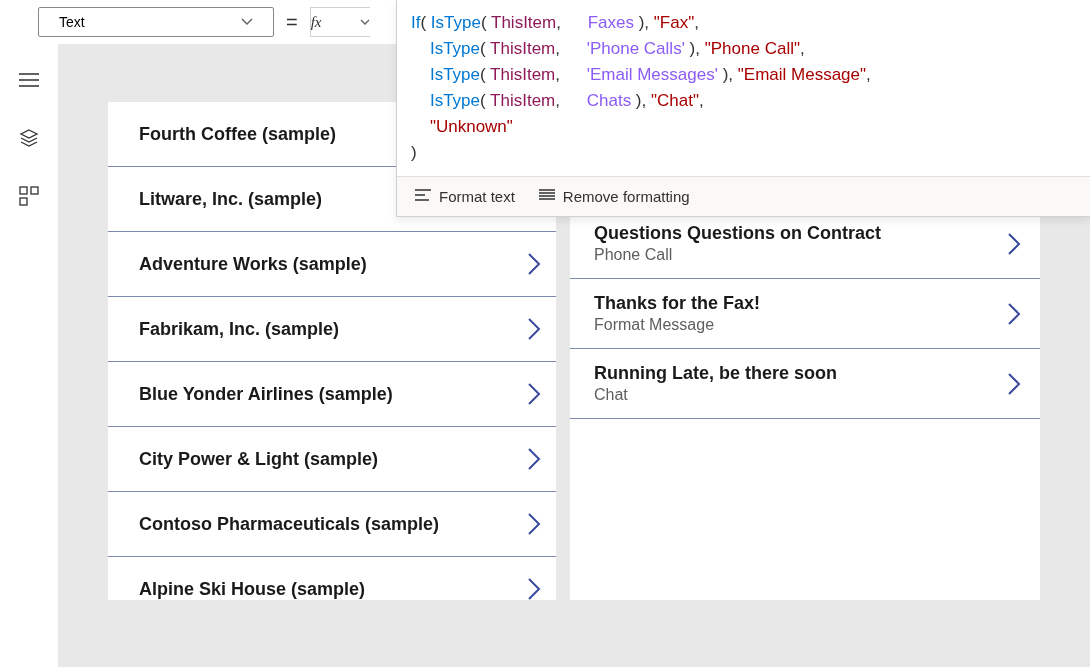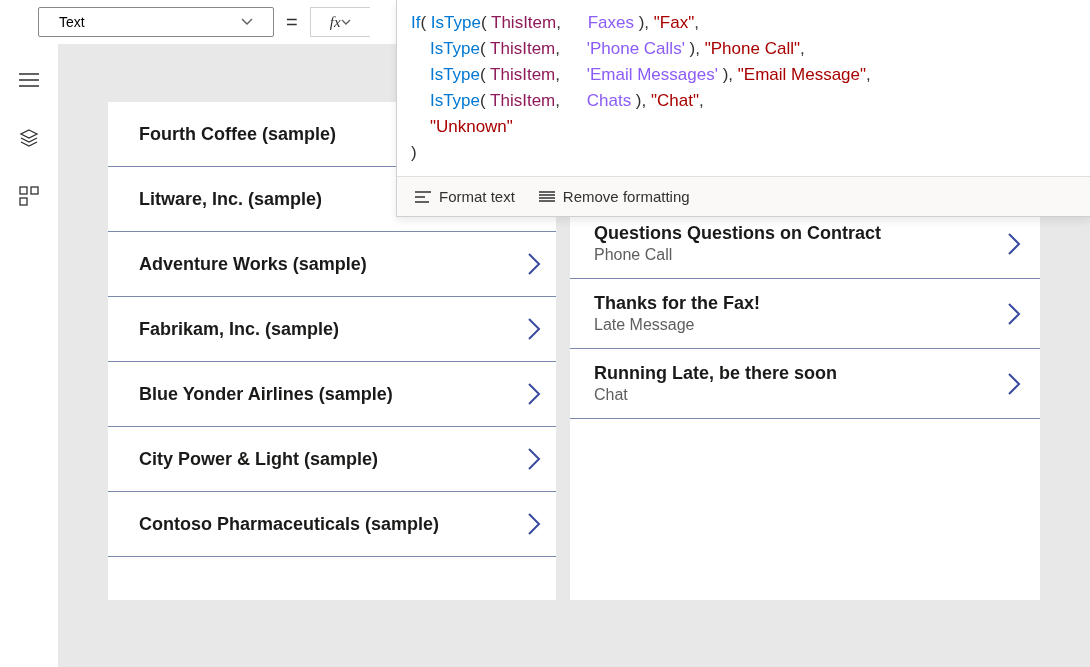--- a/index.html
+++ b/index.html
@@ -66,21 +66,21 @@
       font-size: 20px;
       color: #323130;
     }
     .fx-box {
       width: 60px;
       height: 30px;
       border: 1px solid #d2d0ce;
       border-right: none;
       display: flex;
       align-items: center;
-      justify-content: center;
+      justify-content: space-between;
       font-style: italic;
       font-size: 15px;
       color: #323130;
     }
     .formula-dropdown {
       position: absolute;
       left: 396px;
       top: 0;
       right: 0;
       background: #fff;
@@ -110,21 +110,21 @@
       background: #faf9f8;
       display: flex;
       align-items: center;
       gap: 24px;
       padding: 0 18px;
       font-size: 15px;
       color: #323130;
     }
     .formula-toolbar .tb-btn {
       display: flex;
-      align-items: center;
+      align-items: flex-start;
       gap: 8px;
       cursor: pointer;
     }
     .canvas {
       position: absolute;
       left: 58px;
       top: 44px;
       right: 0;
       bottom: 0;
       background: #e8e8e8;
@@ -281,20 +281,26 @@
         <svg width="16" height="28" viewBox="0 0 16 28" class="chev">
           <path d="M3 4l10 10L3 24" fill="none" stroke="#3a4a9f" stroke-width="2"></path>
         </svg>
       </div>
       <div class="gallery-item">
         <div class="title">Contoso Pharmaceuticals (sample)</div>
         <svg width="16" height="28" viewBox="0 0 16 28" class="chev">
           <path d="M3 4l10 10L3 24" fill="none" stroke="#3a4a9f" stroke-width="2"></path>
         </svg>
       </div>
+      <div class="gallery-item">
+        <div class="title">Alpine Ski House (sample)</div>
+        <svg width="16" height="28" viewBox="0 0 16 28" class="chev">
+          <path d="M3 4l10 10L3 24" fill="none" stroke="#3a4a9f" stroke-width="2"></path>
+        </svg>
+      </div>
     </div>
   <div class="gallery gallery-right" id="right-gallery">
 
   <div class="right-item partial" style="">
         <div class="text-block">
           <div class="kind">Fax</div>
         </div>
         <svg width="16" height="28" viewBox="0 0 16 28" class="chev">
           <path d="M3 4l10 10L3 24" fill="none" stroke="#3a4a9f" stroke-width="2"></path>
         </svg>
@@ -312,21 +318,21 @@
           <div class="subject">Questions Questions on Contract</div>
           <div class="kind">Phone Call</div>
         </div>
         <svg width="16" height="28" viewBox="0 0 16 28" class="chev">
           <path d="M3 4l10 10L3 24" fill="none" stroke="#3a4a9f" stroke-width="2"></path>
         </svg>
       </div>
       <div class="right-item">
         <div class="text-block">
           <div class="subject">Thanks for the Fax!</div>
-          <div class="kind">Late Message</div>
+          <div class="kind">Format Message</div>
         </div>
         <svg width="16" height="28" viewBox="0 0 16 28" class="chev">
           <path d="M3 4l10 10L3 24" fill="none" stroke="#3a4a9f" stroke-width="2"></path>
         </svg>
       </div>
       <div class="right-item">
         <div class="text-block">
           <div class="subject">Running Late, be there soon</div>
           <div class="kind">Chat</div>
         </div>

